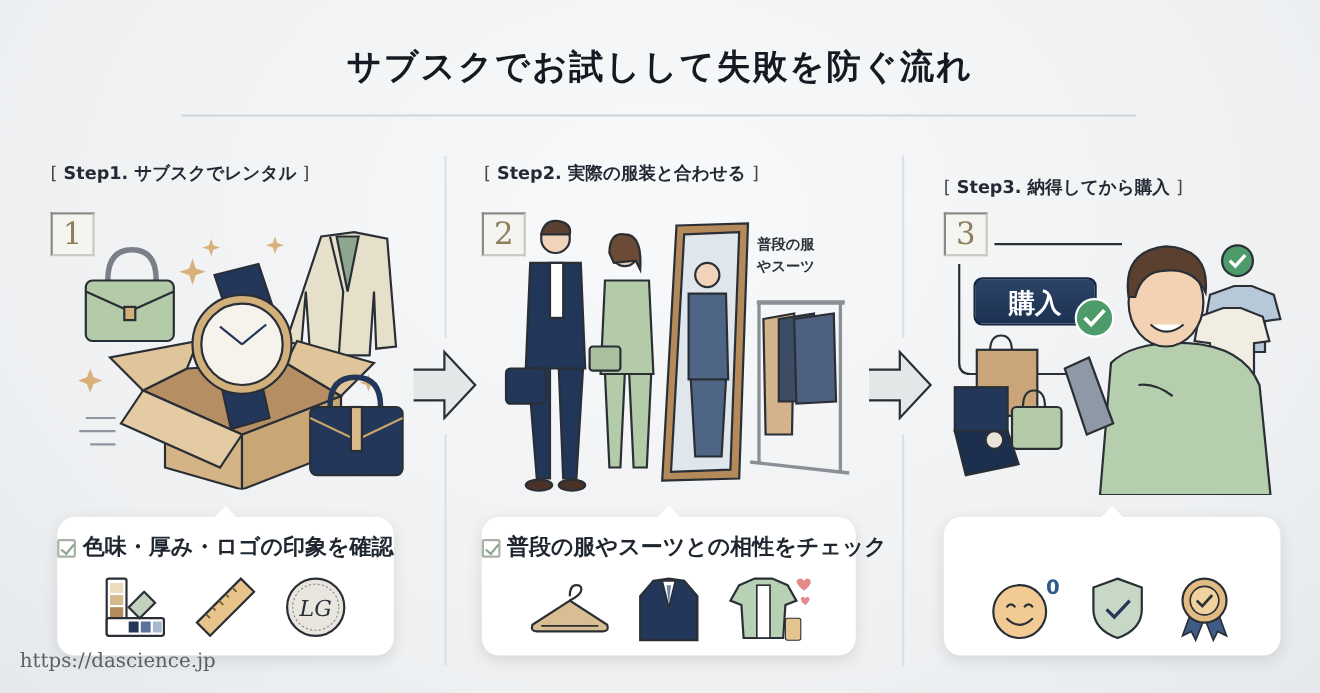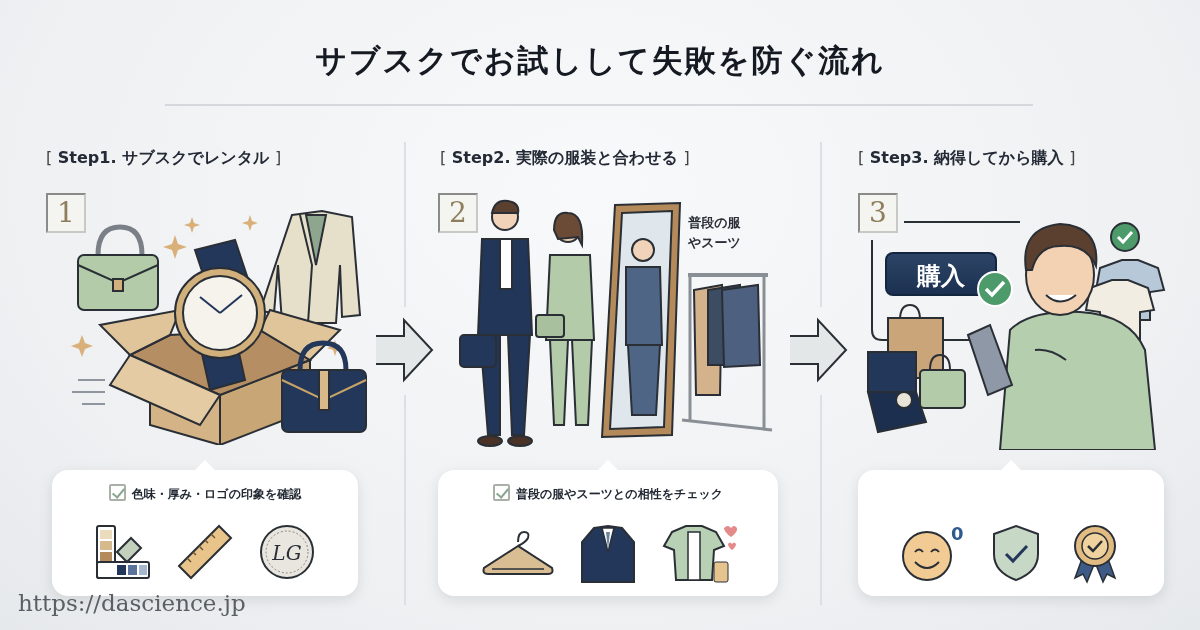--- a/index.html
+++ b/index.html
@@ -42,35 +42,35 @@
     background: #ffffff; border-radius: 16px;
     box-shadow: 0 4px 14px rgba(0,0,0,0.10);
   }
   .card::before {
     content: ""; position: absolute; top: -10px; left: 50%; margin-left: -10px;
     border-left: 10px solid transparent; border-right: 10px solid transparent;
     border-bottom: 10px solid #ffffff;
   }
   .card-label {
     position: absolute; top: 14px; left: 0; right: 0; text-align: center;
-    font-size: 12px; font-weight: bold; color: #1f2630; white-space: nowrap;
+    font-size: 20px; font-weight: bold; color: #1f2630; white-space: nowrap;
   }
   .chk {
     display: inline-block; width: 17px; height: 17px; border: 2px solid #a8b0a8;
     border-radius: 2px; vertical-align: -3px; margin-right: 6px; position: relative;
   }
   .chk::after {
     content: ""; position: absolute; left: 4px; top: 0px; width: 5px; height: 10px;
     border-right: 2px solid #8aa590; border-bottom: 2px solid #8aa590; transform: rotate(40deg);
   }
   .card-icons { position: absolute; top: 52px; left: 0; right: 0; display: flex; justify-content: space-around; padding: 0 30px; }
   .card-icons svg { display: block; }
   .url {
     position: absolute; left: 18px; top: 590px;
-    font-family: "DejaVu Serif", serif; font-size: 23px; color: #5a5f66;
+    font-family: "DejaVu Serif", serif; font-size: 18px; color: #5a5f66;
   }
   .buy-btn {
     position: absolute; left: 885px; top: 252px; width: 112px; height: 44px;
     background: linear-gradient(#2c4466, #1c3152); border-radius: 8px;
     color: #fff; font-size: 24px; font-weight: bold; text-align: center; line-height: 44px;
     border: 2px solid #142540;
   }
   .rack-label {
     position: absolute; left: 688px; top: 213px; font-size: 13px; font-weight: bold;
     color: #2a2f38; line-height: 20px; text-align: center;
@@ -262,21 +262,21 @@
     <svg width="80" height="64" viewBox="0 0 80 64">
       <path d="M14 10 L28 4 L44 4 L58 10 L66 24 L56 28 L54 58 L18 58 L16 28 L6 24 Z" fill="#b8d0b4" stroke="#2a2f36" stroke-width="2"></path>
       <rect x="30" y="10" width="12" height="48" fill="#fff" stroke="#2a2f36" stroke-width="1.5"></rect>
       <rect x="56" y="40" width="14" height="20" rx="2" fill="#e6c48f" stroke="#2a2f36" stroke-width="1"></rect>
       <path d="M66 6 Q70 2 73 6 Q76 2 79 6 Q80 10 73 15 Q66 10 66 6Z" fill="#e58a8a"></path>
       <path d="M70 22 Q72 19 74 22 Q76 19 78 22 Q78 25 74 28 Q70 25 70 22Z" fill="#e58a8a"></path>
     </svg>
   </div>
 </div>
 
-<div class="step-head" style="left:858px;">
+<div class="step-head" style="left:858px;margin-top:12px;">
   <span class="br">[</span>
   <span>Step3. 納得してから購入</span>
   <span class="br">]</span>
 </div>
 <div class="num-box" style="left:858px; top:193px;">3</div>
 
 <svg class="illus" style="left:860px; top:200px;" width="340" height="250" viewBox="0 0 340 250">
   <path d="M44 22 L160 22 M12 40 L12 130 Q12 140 22 140 L110 140" fill="none" stroke="#2a2f36" stroke-width="2"></path>
 
   <g stroke="#2a2f36" stroke-width="2">

